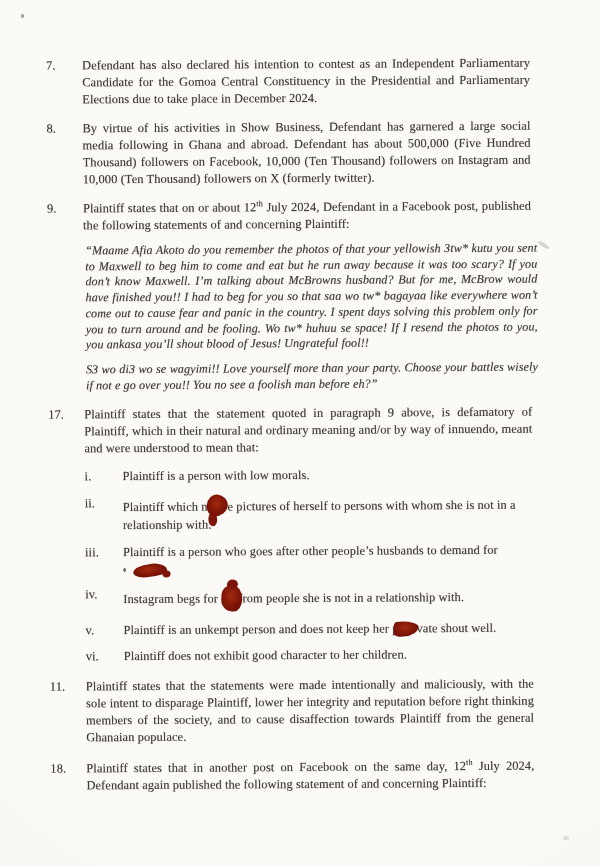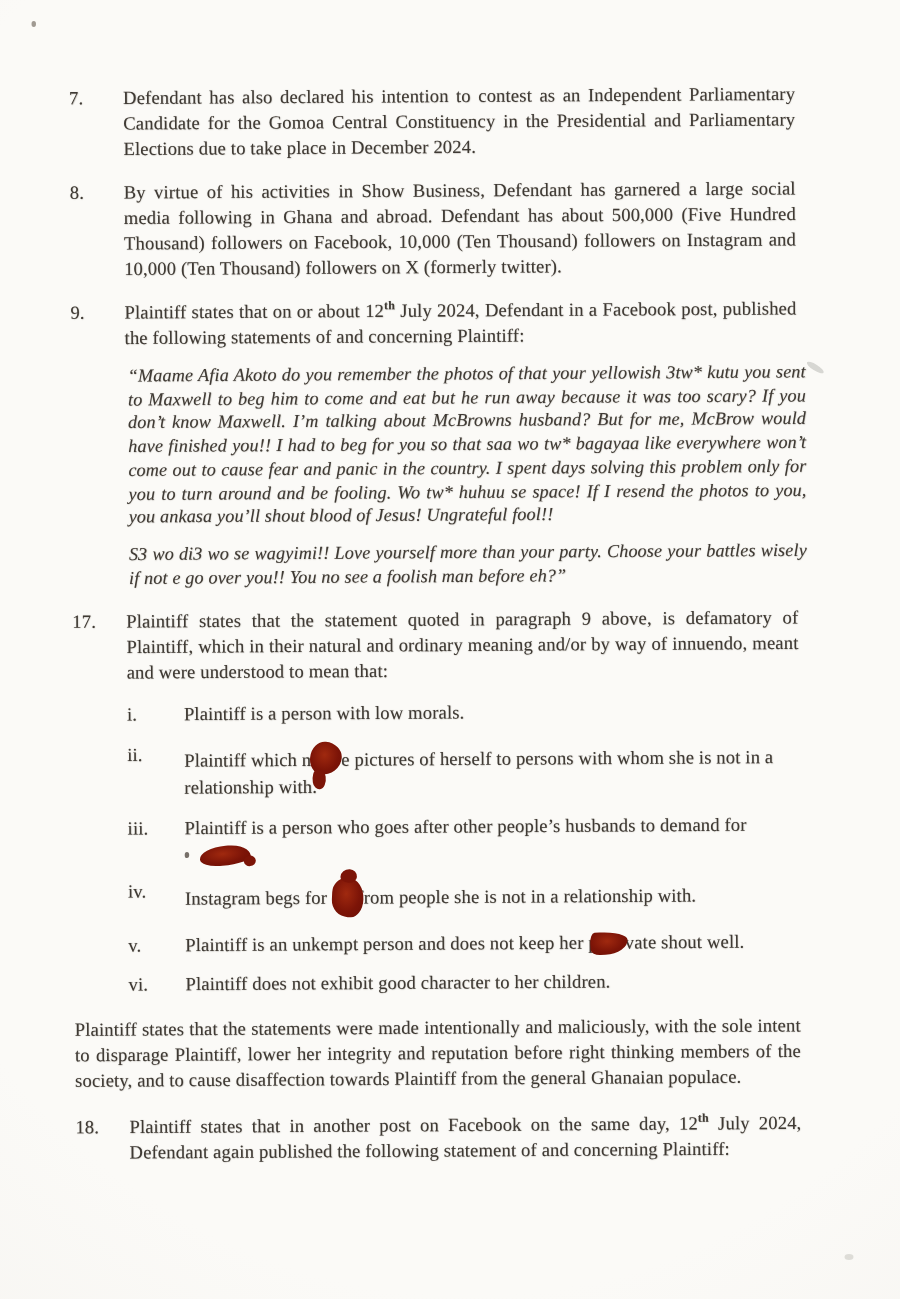--- a/index.html
+++ b/index.html
@@ -23,21 +23,21 @@
     transform: rotate(-0.35deg);
     transform-origin: 50% 0;
     font-size: 12.4px;
     line-height: 17px;
     letter-spacing: 0.1px;
     text-shadow: 0.2px 0.2px 0.7px rgba(72,63,54,0.5);
   }
   .para { display: flex; margin-bottom: 12px; }
   .para .num { flex: none; width: 36px; }
   .para .ptext { flex: 1; text-align: justify; }
-  sup { font-size: 8px; line-height: 0; font-weight: bold; }
+  sup { font-size: 8px; line-height: 0; }
 
   .quote {
     margin: 9px 0 13px 38px;
     margin-right: -6px;
     font-style: italic;
     font-size: 12.1px;
     line-height: 15.7px;
   }
   .quote .qp { margin: 0 0 9px 0; text-align: justify; }
 
@@ -197,20 +197,21 @@
       </div>
 
       <div class="item" style="margin-bottom:13px;">
         <div class="rnum">vi.</div>
         <div class="itext nowrap">Plaintiff does not exhibit good character to her children.</div>
       </div>
 
     </div>
 
     <div class="para" style="margin-bottom:14px;">
+      <div class="num">11.</div>
       <div class="ptext">Plaintiff states that the statements were made intentionally and maliciously, with the sole intent to disparage Plaintiff, lower her integrity and reputation before right thinking members of the society, and to cause disaffection towards Plaintiff from the general Ghanaian populace.</div>
     </div>
 
     <div class="para">
       <div class="num">18.</div>
       <div class="ptext"><span>Plaintiff states that in another post on Facebook on the same day, 12</span><sup>th</sup><span> July 2024, Defendant again published the following statement of and concerning Plaintiff:</span></div>
     </div>
 
   </div>
 </div>

